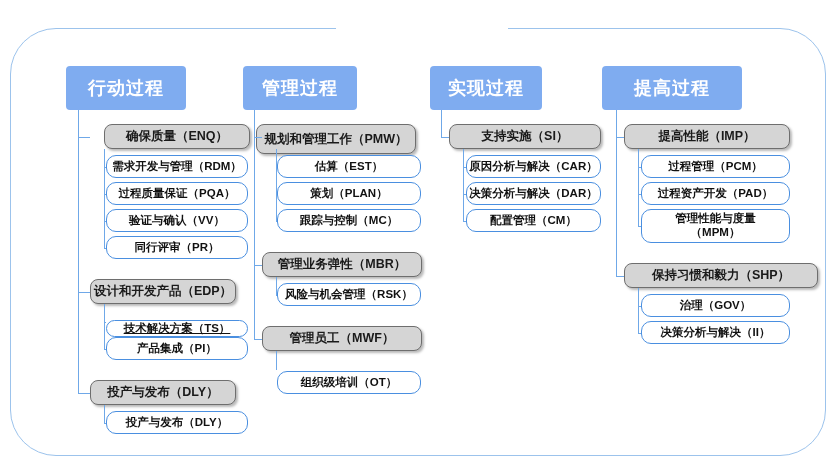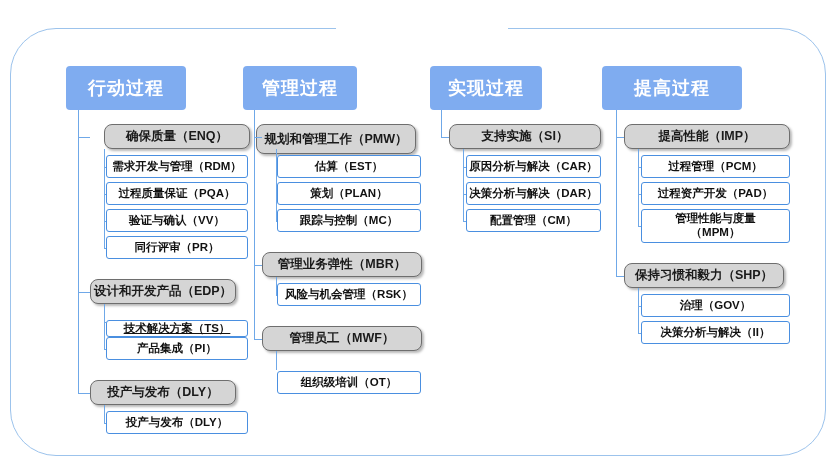--- a/index.html
+++ b/index.html
@@ -69,21 +69,21 @@
     color:#1a1a1a;
     box-sizing:border-box;
     box-shadow:2px 2px 2.5px rgba(0,0,0,0.28);
     text-align:center;
     line-height:1.15;
   }
   .leaf-box{
     position:absolute;
     background:#ffffff;
     border:1.3px solid #4A8FE0;
-    border-radius:3px;
+    border-radius:10px;
     display:flex;align-items:center;justify-content:center;
     font-size:11.5px;
     font-weight:700;
     color:#111111;
     box-sizing:border-box;
     text-align:center;
     line-height:1.2;
   }
 
   
@@ -161,21 +161,21 @@
       <div class="col-head" style="left: 602px; top: 66px; width: 140px;">提高过程</div>
       <div class="grp-box" style="left: 624px; top: 124px; width: 166px; height: 25px;">提高性能（IMP）</div>
       <div class="ln ln-h" style="left: 616px; top: 136.5px; width: 8px;"></div>
       <div class="leaf-box" style="left: 641px; top: 155px; width: 149px; height: 23px; text-align: center;">过程管理（PCM）</div>
       <div class="ln ln-h" style="left: 638px; top: 166.5px; width: 3px;"></div>
       <div class="leaf-box" style="left: 641px; top: 182px; width: 149px; height: 23px;">过程资产开发（PAD）</div>
       <div class="ln ln-h" style="left: 638px; top: 193.5px; width: 3px;"></div>
       <div class="leaf-box" style="left: 641px; top: 209px; width: 149px; height: 34px;">管理性能与度量<br>（MPM）</div>
       <div class="ln ln-h" style="left: 638px; top: 226px; width: 3px;"></div>
       <div class="ln ln-v" style="left: 638px; top: 149px; height: 77px;"></div>
-      <div class="grp-box" style="left: 624px; top: 263px; width: 160px; height: 25px;">保持习惯和毅力（SHP）</div>
+      <div class="grp-box" style="left: 624px; top: 263px; width: 194px; height: 25px;">保持习惯和毅力（SHP）</div>
       <div class="ln ln-h" style="left: 616px; top: 275.5px; width: 8px;"></div>
       <div class="leaf-box" style="left: 641px; top: 294px; width: 149px; height: 23px;">治理（GOV）</div>
       <div class="ln ln-h" style="left: 638px; top: 305.5px; width: 3px;"></div>
       <div class="leaf-box" style="left: 641px; top: 321px; width: 149px; height: 23px;">决策分析与解决（II）</div>
       <div class="ln ln-h" style="left: 638px; top: 332.5px; width: 3px;"></div>
       <div class="ln ln-v" style="left: 638px; top: 288px; height: 44.5px;"></div>
       <div class="ln ln-v" style="left: 616px; top: 110px; height: 165.5px;"></div>
     </div>
 
 </div>

